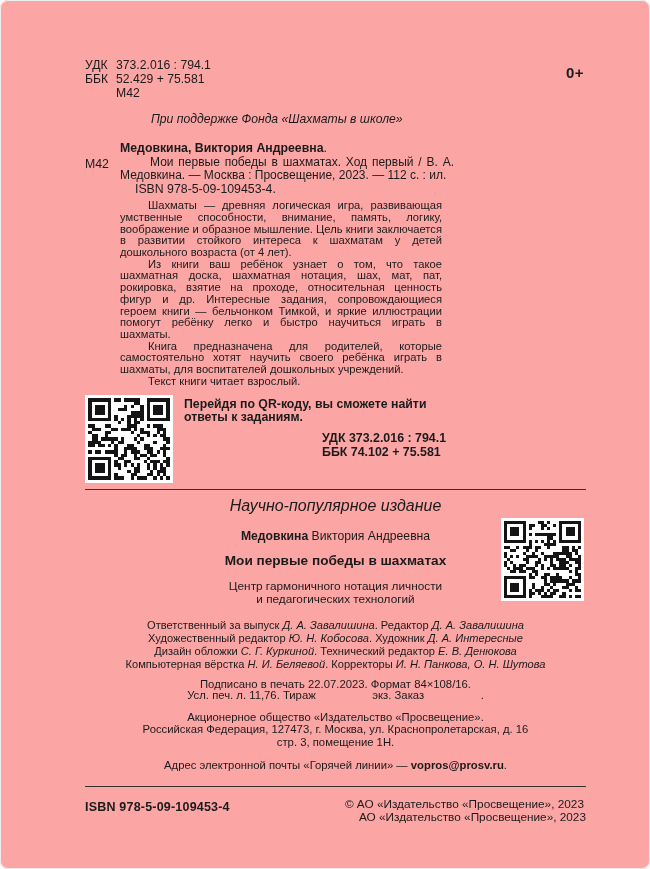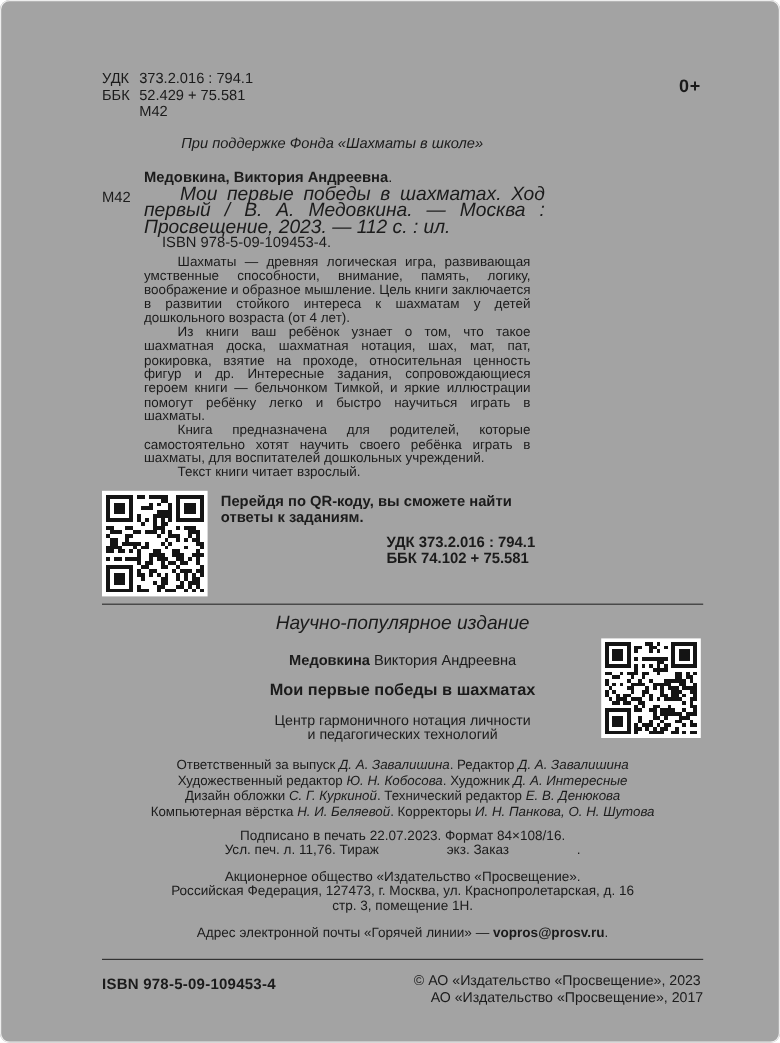--- a/index.html
+++ b/index.html
@@ -1,19 +1,19 @@
 <!DOCTYPE html>
 <html lang="ru"><head>
 <meta charset="utf-8">
 <style>
   html,body{margin:0;padding:0;background:#ffffff;}
   .page{
     position:relative;
     width:650px;height:869px;
-    background:#a3a3a3;
+    background:#fca5a5;
     color:#1b1b1b;
     font-family:"Liberation Sans", sans-serif;
     overflow:hidden;
     box-shadow:inset 0 0 0 1px #ededed;
     border-radius:8px;
   }
   .content{position:absolute;left:85px;top:58px;width:501px;}
 
   
   .meta-row{display:flex;justify-content:space-between;align-items:flex-start;}
@@ -21,21 +21,21 @@
   .udk-row{display:flex;}
   .udk-label{width:31px;flex:none;}
   .age-badge{font-weight:bold;font-size:15px;padding:6px 2px 0 0;letter-spacing:.5px;}
 
   .support{font-style:italic;font-size:12.2px;margin:12px 0 0 66px;}
 
   
   .bib-heading{margin:16px 0 0 35px;font-size:12.3px;line-height:13px;}
   .bib-entry{position:relative;margin-top:1px;}
   .bib-code{position:absolute;left:0;top:1px;font-size:12.3px;}
-  .bib-desc{margin:0 0 0 35px;width:334px;font-size:16px;line-height:13.4px;text-indent:30px;text-align:justify;font-style:italic;}
+  .bib-desc{margin:0 0 0 35px;width:334px;font-size:12px;line-height:13.4px;text-indent:30px;text-align:justify;}
   .bib-isbn{margin:0 0 0 50px;font-size:12.3px;line-height:13.4px;}
 
   .annotation{margin:4px 0 0 35px;width:322px;font-size:11.2px;line-height:11.7px;text-align:justify;}
   .annotation p{margin:0;text-indent:28px;}
 
   
   .qr-row{display:flex;margin-top:8px;}
   .qr-box{background:#fff;}
   .qr1{width:88px;height:88px;flex:none;}
   .qr-note-col{margin-left:11px;padding-top:3px;}
@@ -760,19 +760,19 @@
       </div>
       <p class="email-line"><span>Адрес электронной почты «Горячей линии» — </span><span class="seg-b">vopros@prosv.ru</span><span>.</span></p>
     </div>
 
     <hr class="rule2">
 
     <div class="footer-row">
       <div class="footer-isbn">ISBN 978-5-09-109453-4</div>
       <div class="copyright">
         <div>© АО «Издательство «Просвещение», 2023</div>
-        <div class="cp-indent">АО «Издательство «Просвещение», 2017</div>
+        <div class="cp-indent">АО «Издательство «Просвещение», 2023</div>
 
       </div>
     </div>
 
   </div>
 </div>
 
 </body></html>

